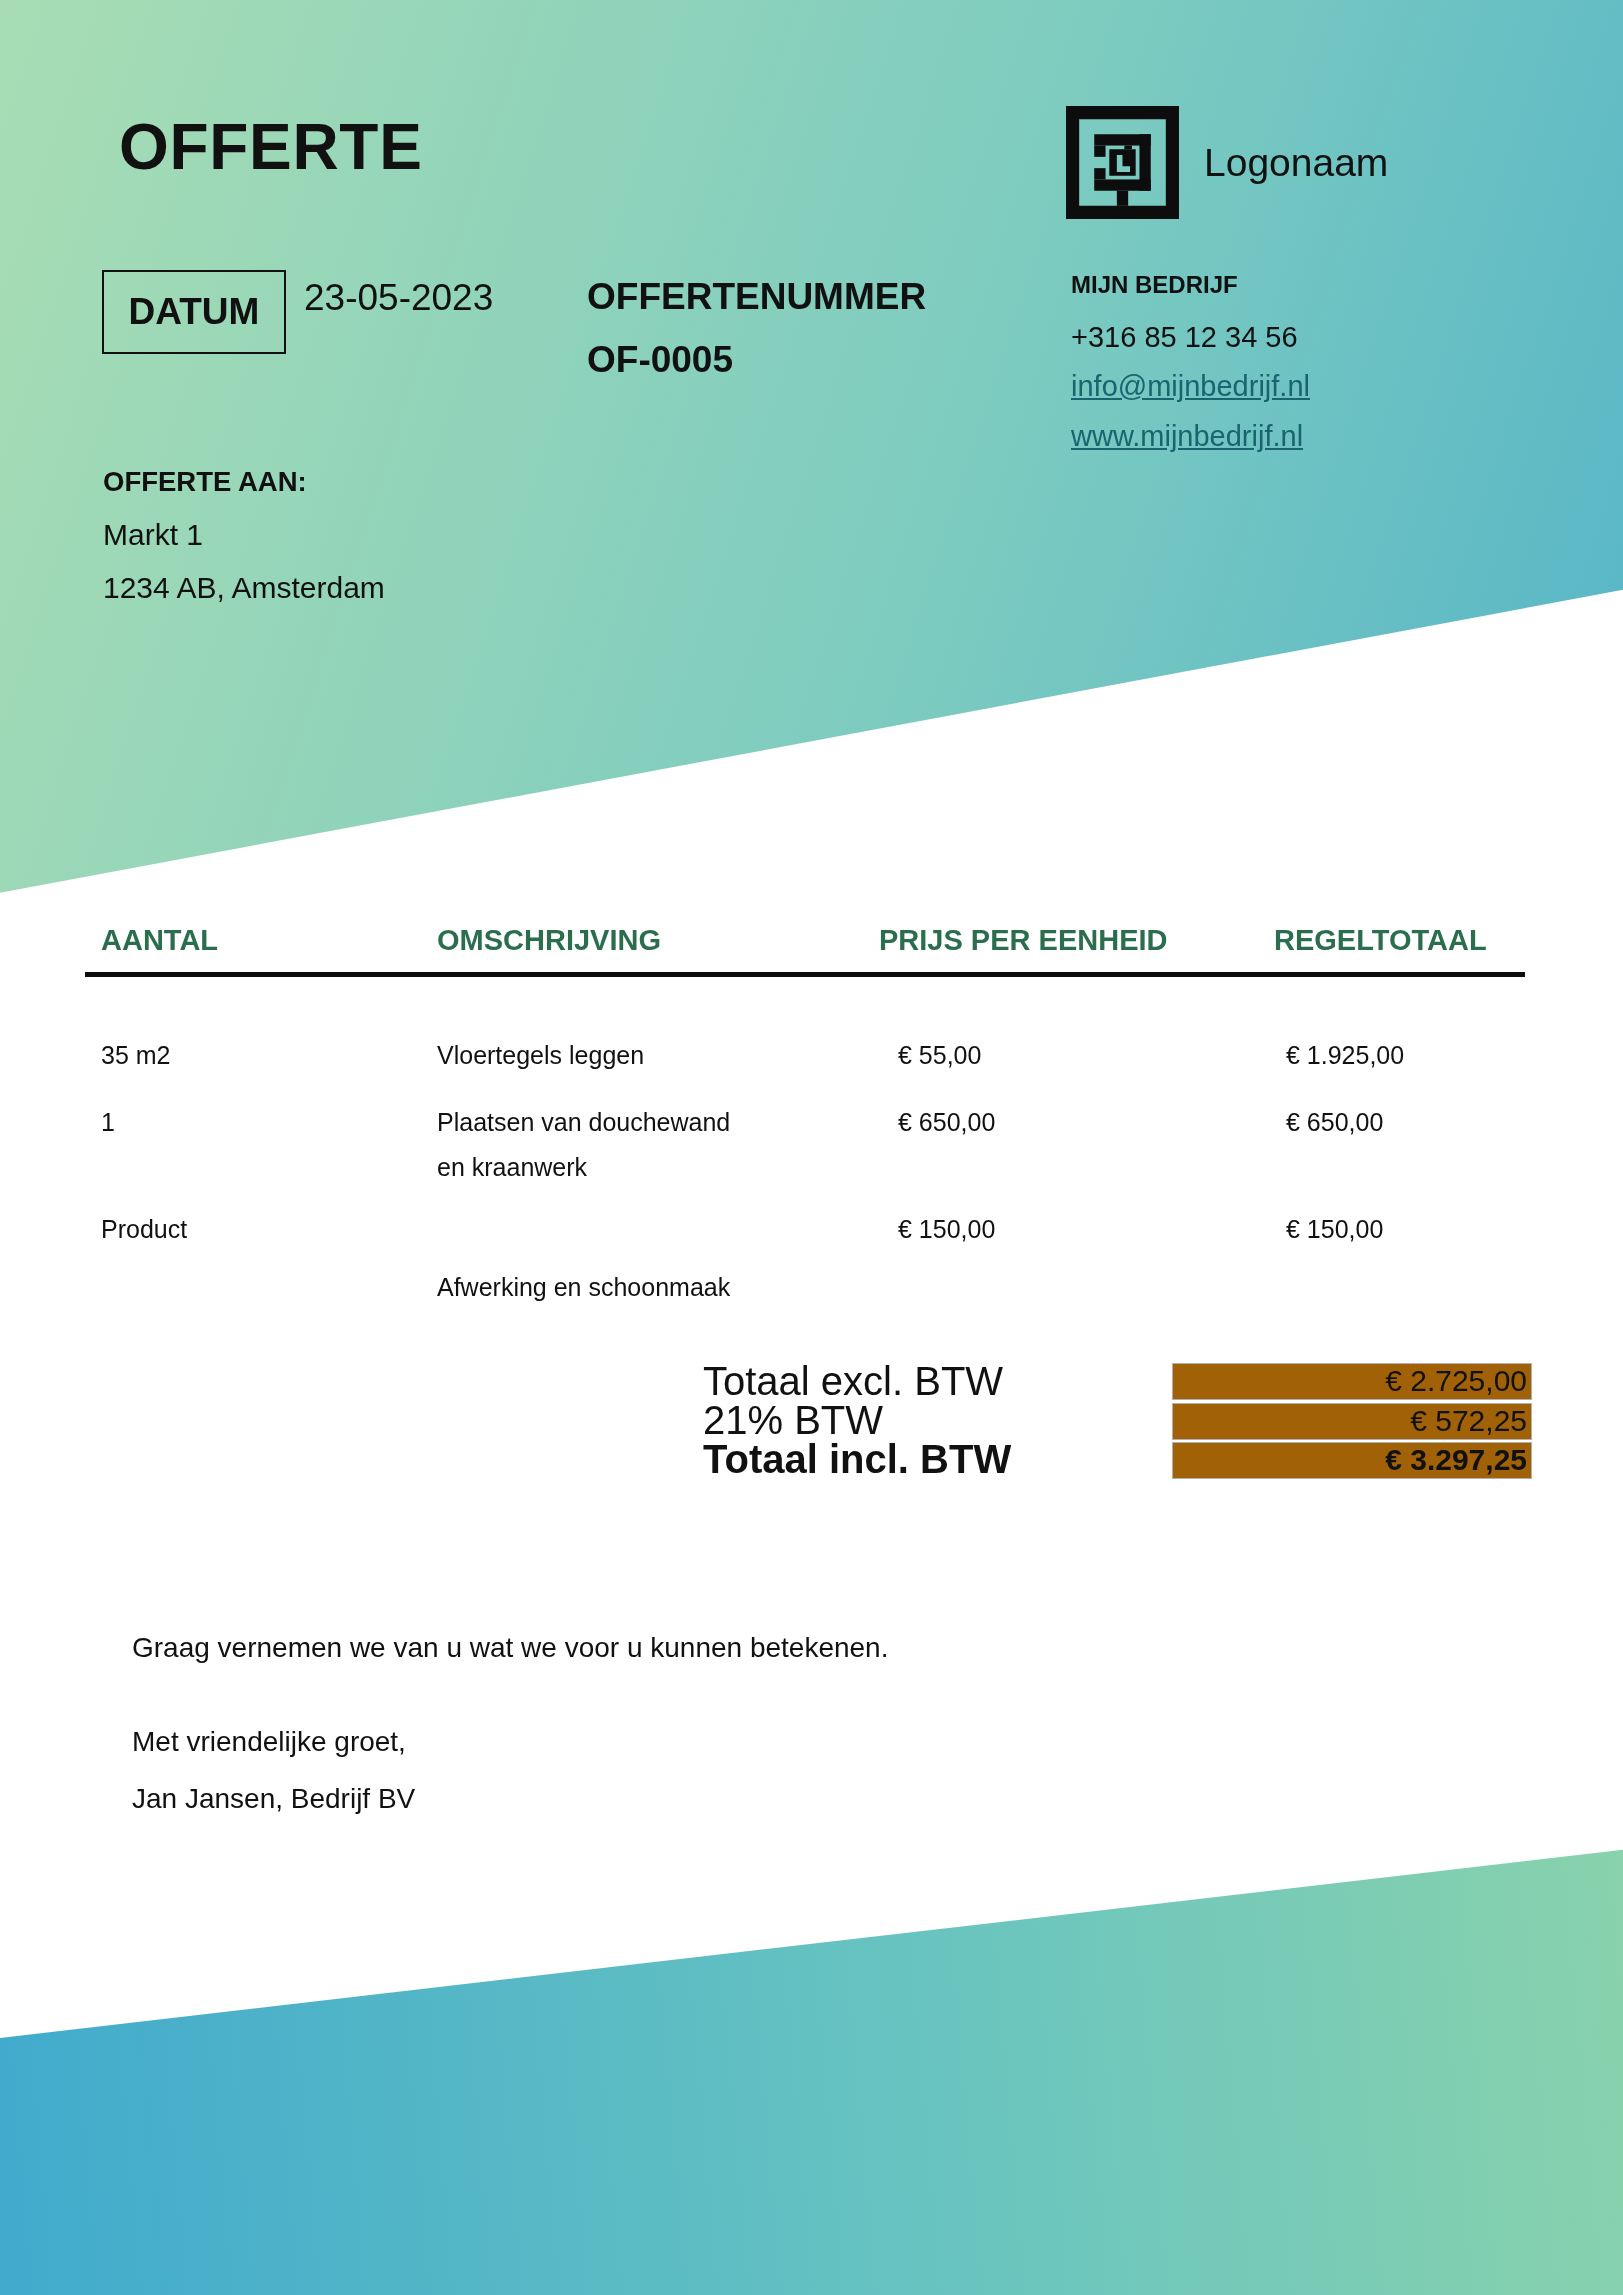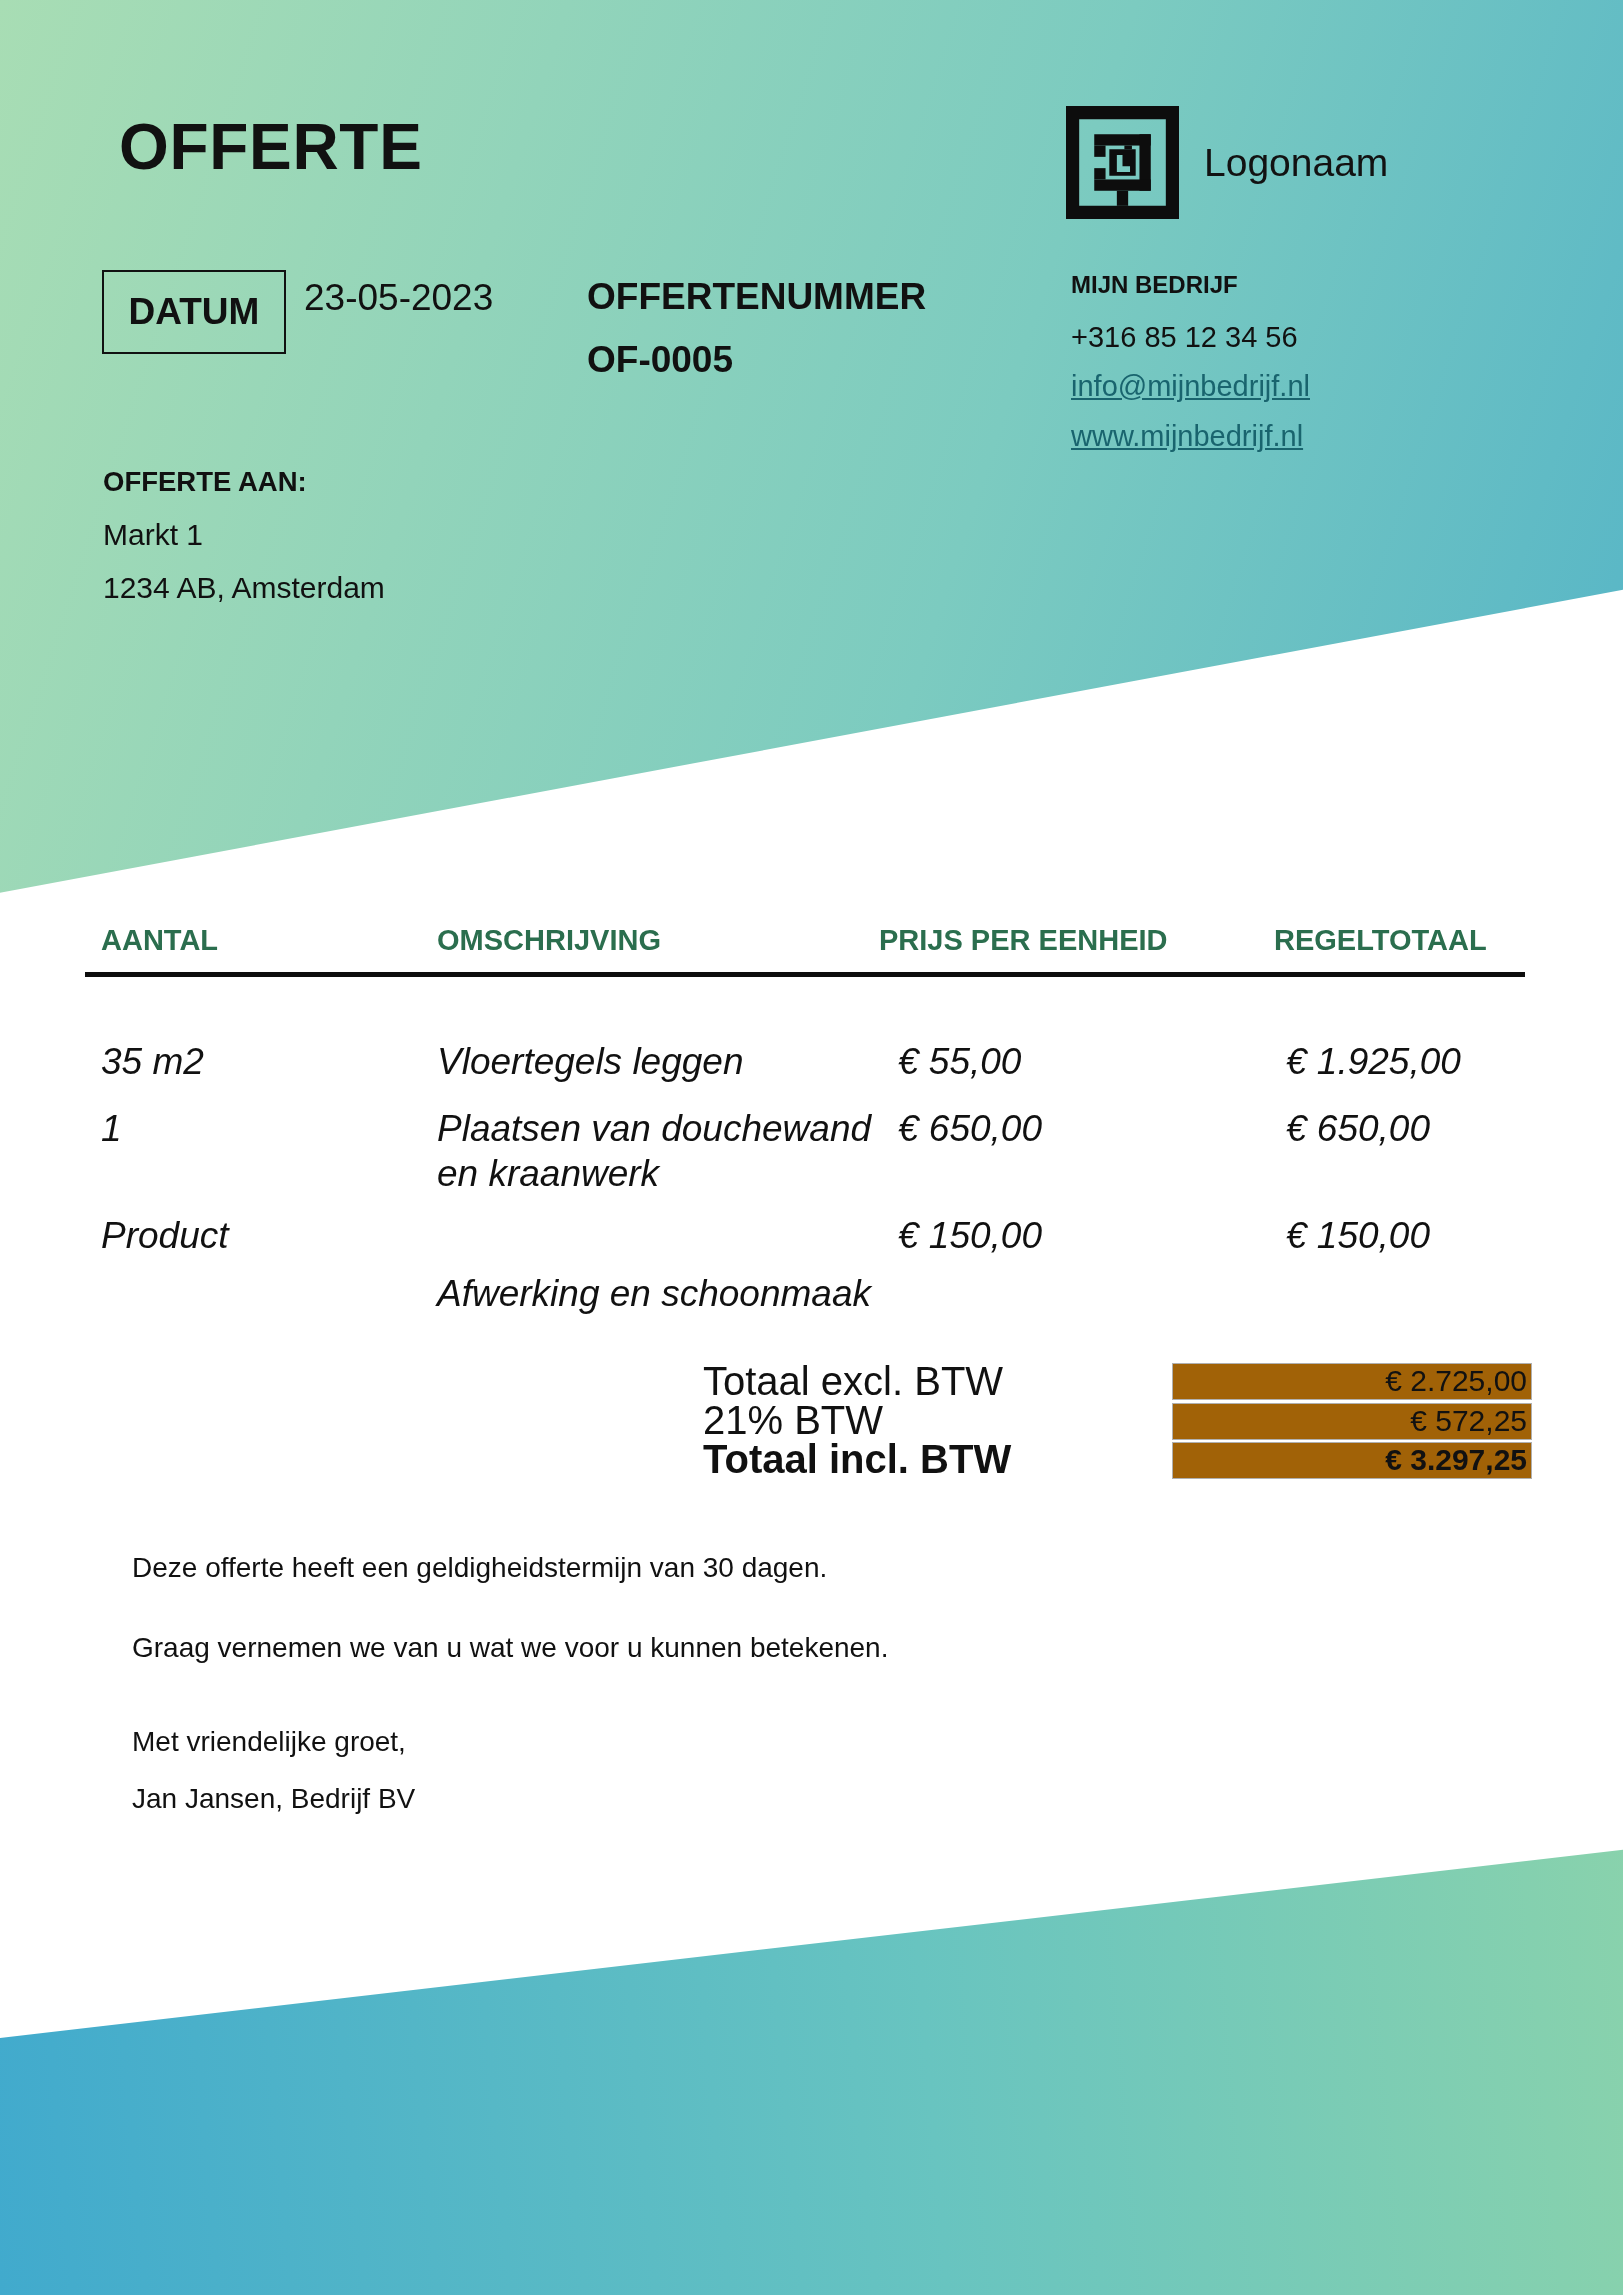--- a/index.html
+++ b/index.html
@@ -28,21 +28,21 @@
   .company .name{font-size:24px;font-weight:bold;margin:0 0 22px 0;}
   .company .phone{font-size:29px;margin:0 0 15.7px 0;}
   .company .link{font-size:29px;margin:0 0 17px 0;color:#19646e;text-decoration:underline;display:block;width:max-content;}
 
   .recipient{left:103px;top:466px;}
   .recipient .label{font-size:27.5px;font-weight:bold;margin:0 0 19.6px 0;}
   .recipient .line{font-size:30px;margin:0 0 19.6px 0;}
 
   .th{font-size:29px;font-weight:bold;color:#2b6e4e;top:924px;}
   .rule{left:85px;top:972px;width:1440px;height:4.6px;background:#0d0d0d;}
-  .cell{font-size:37px;color:#111;font-style:italic;}
+  .cell{font-size:25px;color:#111;}
 
   .tot-label{width:458px;left:703px;text-align:left;font-size:40px;height:39px;line-height:39px;}
   .tot-box{left:1172px;width:360px;height:37px;border:1.3px solid #b0b0b0;background:#a16207;box-sizing:border-box;
            text-align:right;font-size:30px;line-height:34px;padding-right:4px;}
   .bold{font-weight:bold;}
 
   .foot{left:132px;font-size:28px;}
 </style>
 </head>
 <body>
@@ -113,19 +113,18 @@
 
   <div class="abs tot-label" style="top:1362px;">Totaal excl. BTW</div>
   <div class="abs tot-box" style="top:1363px;"><span>€ 2.725,00</span></div>
 
   <div class="abs tot-label" style="top:1401px;">21% BTW</div>
   <div class="abs tot-box" style="top:1403px;"><span>€ 572,25</span></div>
 
   <div class="abs tot-label bold" style="top:1440px;">Totaal incl. BTW</div>
   <div class="abs tot-box bold" style="top:1442px;"><span>€ 3.297,25</span></div>
 
-  <div class="abs foot" style="top:1552px;">Deze offerte heeft een geldigheidstermijn van 30 dagen.</div>
   <div class="abs foot" style="top:1632px;">Graag vernemen we van u wat we voor u kunnen betekenen.</div>
   <div class="abs foot" style="top:1726px;">Met vriendelijke groet,</div>
   <div class="abs foot" style="top:1783px;">Jan Jansen, Bedrijf BV</div>
 
 </div>
 
 
 </body></html>

